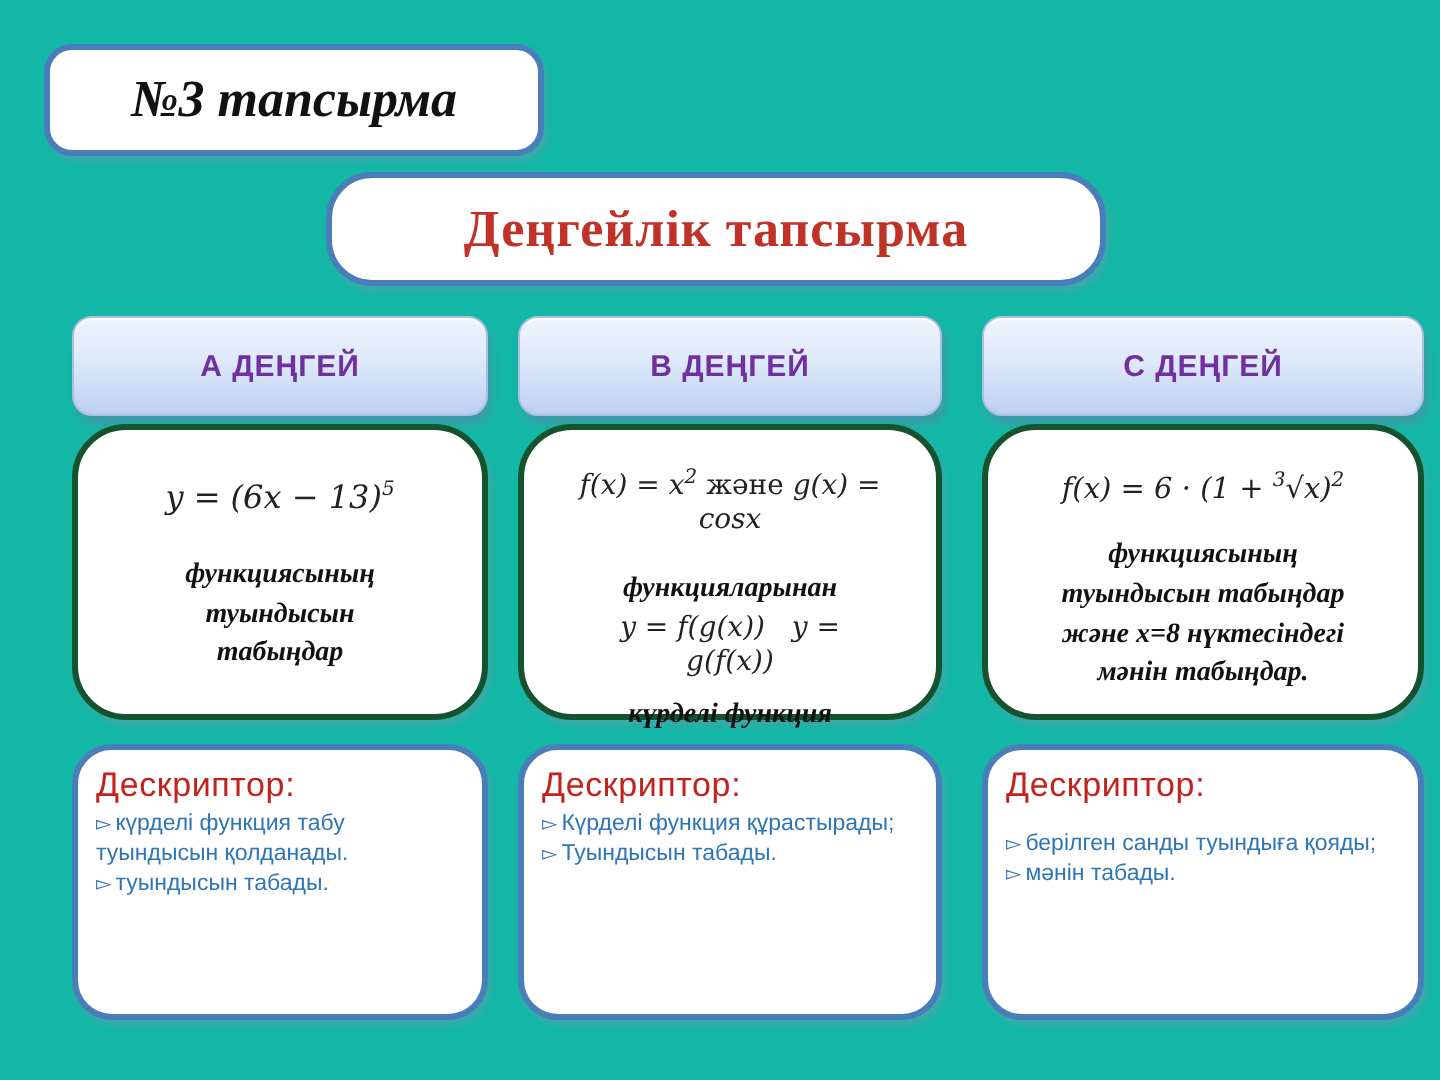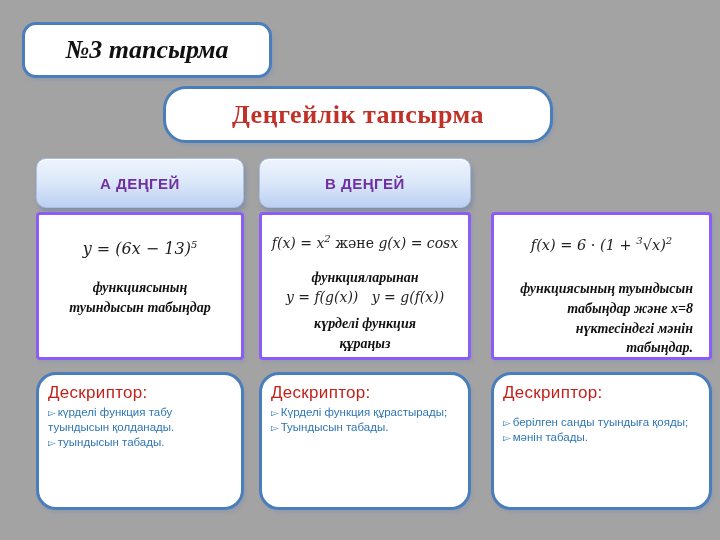--- a/index.html
+++ b/index.html
@@ -1,18 +1,18 @@
 <!DOCTYPE html>
 <html><head>
 <meta charset="utf-8">
 <style>
   html,body{margin:0;padding:0;background:#ffffff;}
   .slide{
     position:relative;width:720px;height:540px;overflow:hidden;
-    background:#a3a3a3;
+    background:#14b8a6;
     font-family:"Liberation Sans",sans-serif;
   }
   .rbox{
     position:absolute;background:#ffffff;box-sizing:border-box;
     border:3px solid #4A7EBB;border-radius:14px;
     box-shadow:2px 3px 3px rgba(125,145,180,0.35);
     display:flex;align-items:center;justify-content:center;
   }
   .task-label{
     left:22px;top:22px;width:250px;height:56px;
@@ -32,42 +32,42 @@
   .header-btn{
     position:absolute;top:158px;height:50px;box-sizing:border-box;
     border-radius:10px;border:1px solid #A9BFE5;
     background:linear-gradient(to bottom,#EFF4FD 0%,#DDE9FA 45%,#BDD0F2 100%);
     box-shadow:2px 4px 4px rgba(100,125,170,0.5), inset 0 1px 0 #ffffff;
     display:flex;align-items:center;justify-content:center;
     color:#7030A0;font-weight:bold;font-size:15px;letter-spacing:0.5px;
   }
   .content-box{
     position:absolute;top:212px;height:148px;box-sizing:border-box;
-    background:#ffffff;border:3px solid #8b5cf6;border-radius:4px;
+    background:#ffffff;border:3px solid #14532d;border-radius:27px;
     box-shadow:2px 3px 3px rgba(125,145,180,0.35);
-    padding:6px 6px;text-align:center;
+    padding:6px 24px;text-align:center;
   }
   .formula{
     font-family:"DejaVu Serif",serif;font-style:italic;
     font-size:15px;color:#222222;white-space:pre-wrap;line-height:1.2;
   }
   .formula sup{font-size:10px;line-height:0;}
   .formula .up{font-style:normal;}
   .fA{font-size:16px;margin-top:18px;}
   .fB1{font-size:14px;margin-top:14px;}
   .fB2{font-size:14px;margin-top:2px;}
   .fC{font-size:14.5px;margin-top:16px;}
   .task-text{
     font-family:"Liberation Serif",serif;font-weight:bold;font-style:italic;
     font-size:14px;color:#111111;line-height:1.4;
   }
   .tA{margin-top:20px;padding:0 14px;}
   .tB1{margin-top:16px;}
   .tB2{margin-top:8px;padding:0 22px;}
-  .tC{margin-top:25px;padding:0 10px;text-align:right;}
+  .tC{margin-top:14px;padding:0 10px;}
   .descriptor-box{
     position:absolute;top:372px;height:138px;box-sizing:border-box;
     background:#ffffff;border:3px solid #4A7EBB;border-radius:20px;
     box-shadow:2px 3px 3px rgba(125,145,180,0.35);
     padding:8px 9px 6px;
   }
   .descriptor-title{
     color:#C3221C;font-size:17px;letter-spacing:0.3px;
   }
   .descriptor-list{
@@ -89,20 +89,23 @@
 
   <div class="rbox main-title">
     <span>Деңгейлік тапсырма</span>
   </div>
 
   <div class="header-btn colA">
     <span>А ДЕҢГЕЙ</span>
   </div>
   <div class="header-btn colB">
     <span>В ДЕҢГЕЙ</span>
+  </div>
+  <div class="header-btn colC">
+    <span>С ДЕҢГЕЙ</span>
   </div>
 
   <div class="content-box colA">
     <div class="formula fA"><span>y = (6x − 13)</span><sup>5</sup></div>
     <div class="task-text tA">функциясының туындысын табыңдар</div>
   </div>
 
   <div class="content-box colB">
     <div class="formula fB1"><span>f(x) = x</span><sup>2</sup><span class="up"> және </span><span>g(x) = cosx</span></div>
     <div class="task-text tB1">функцияларынан</div>

